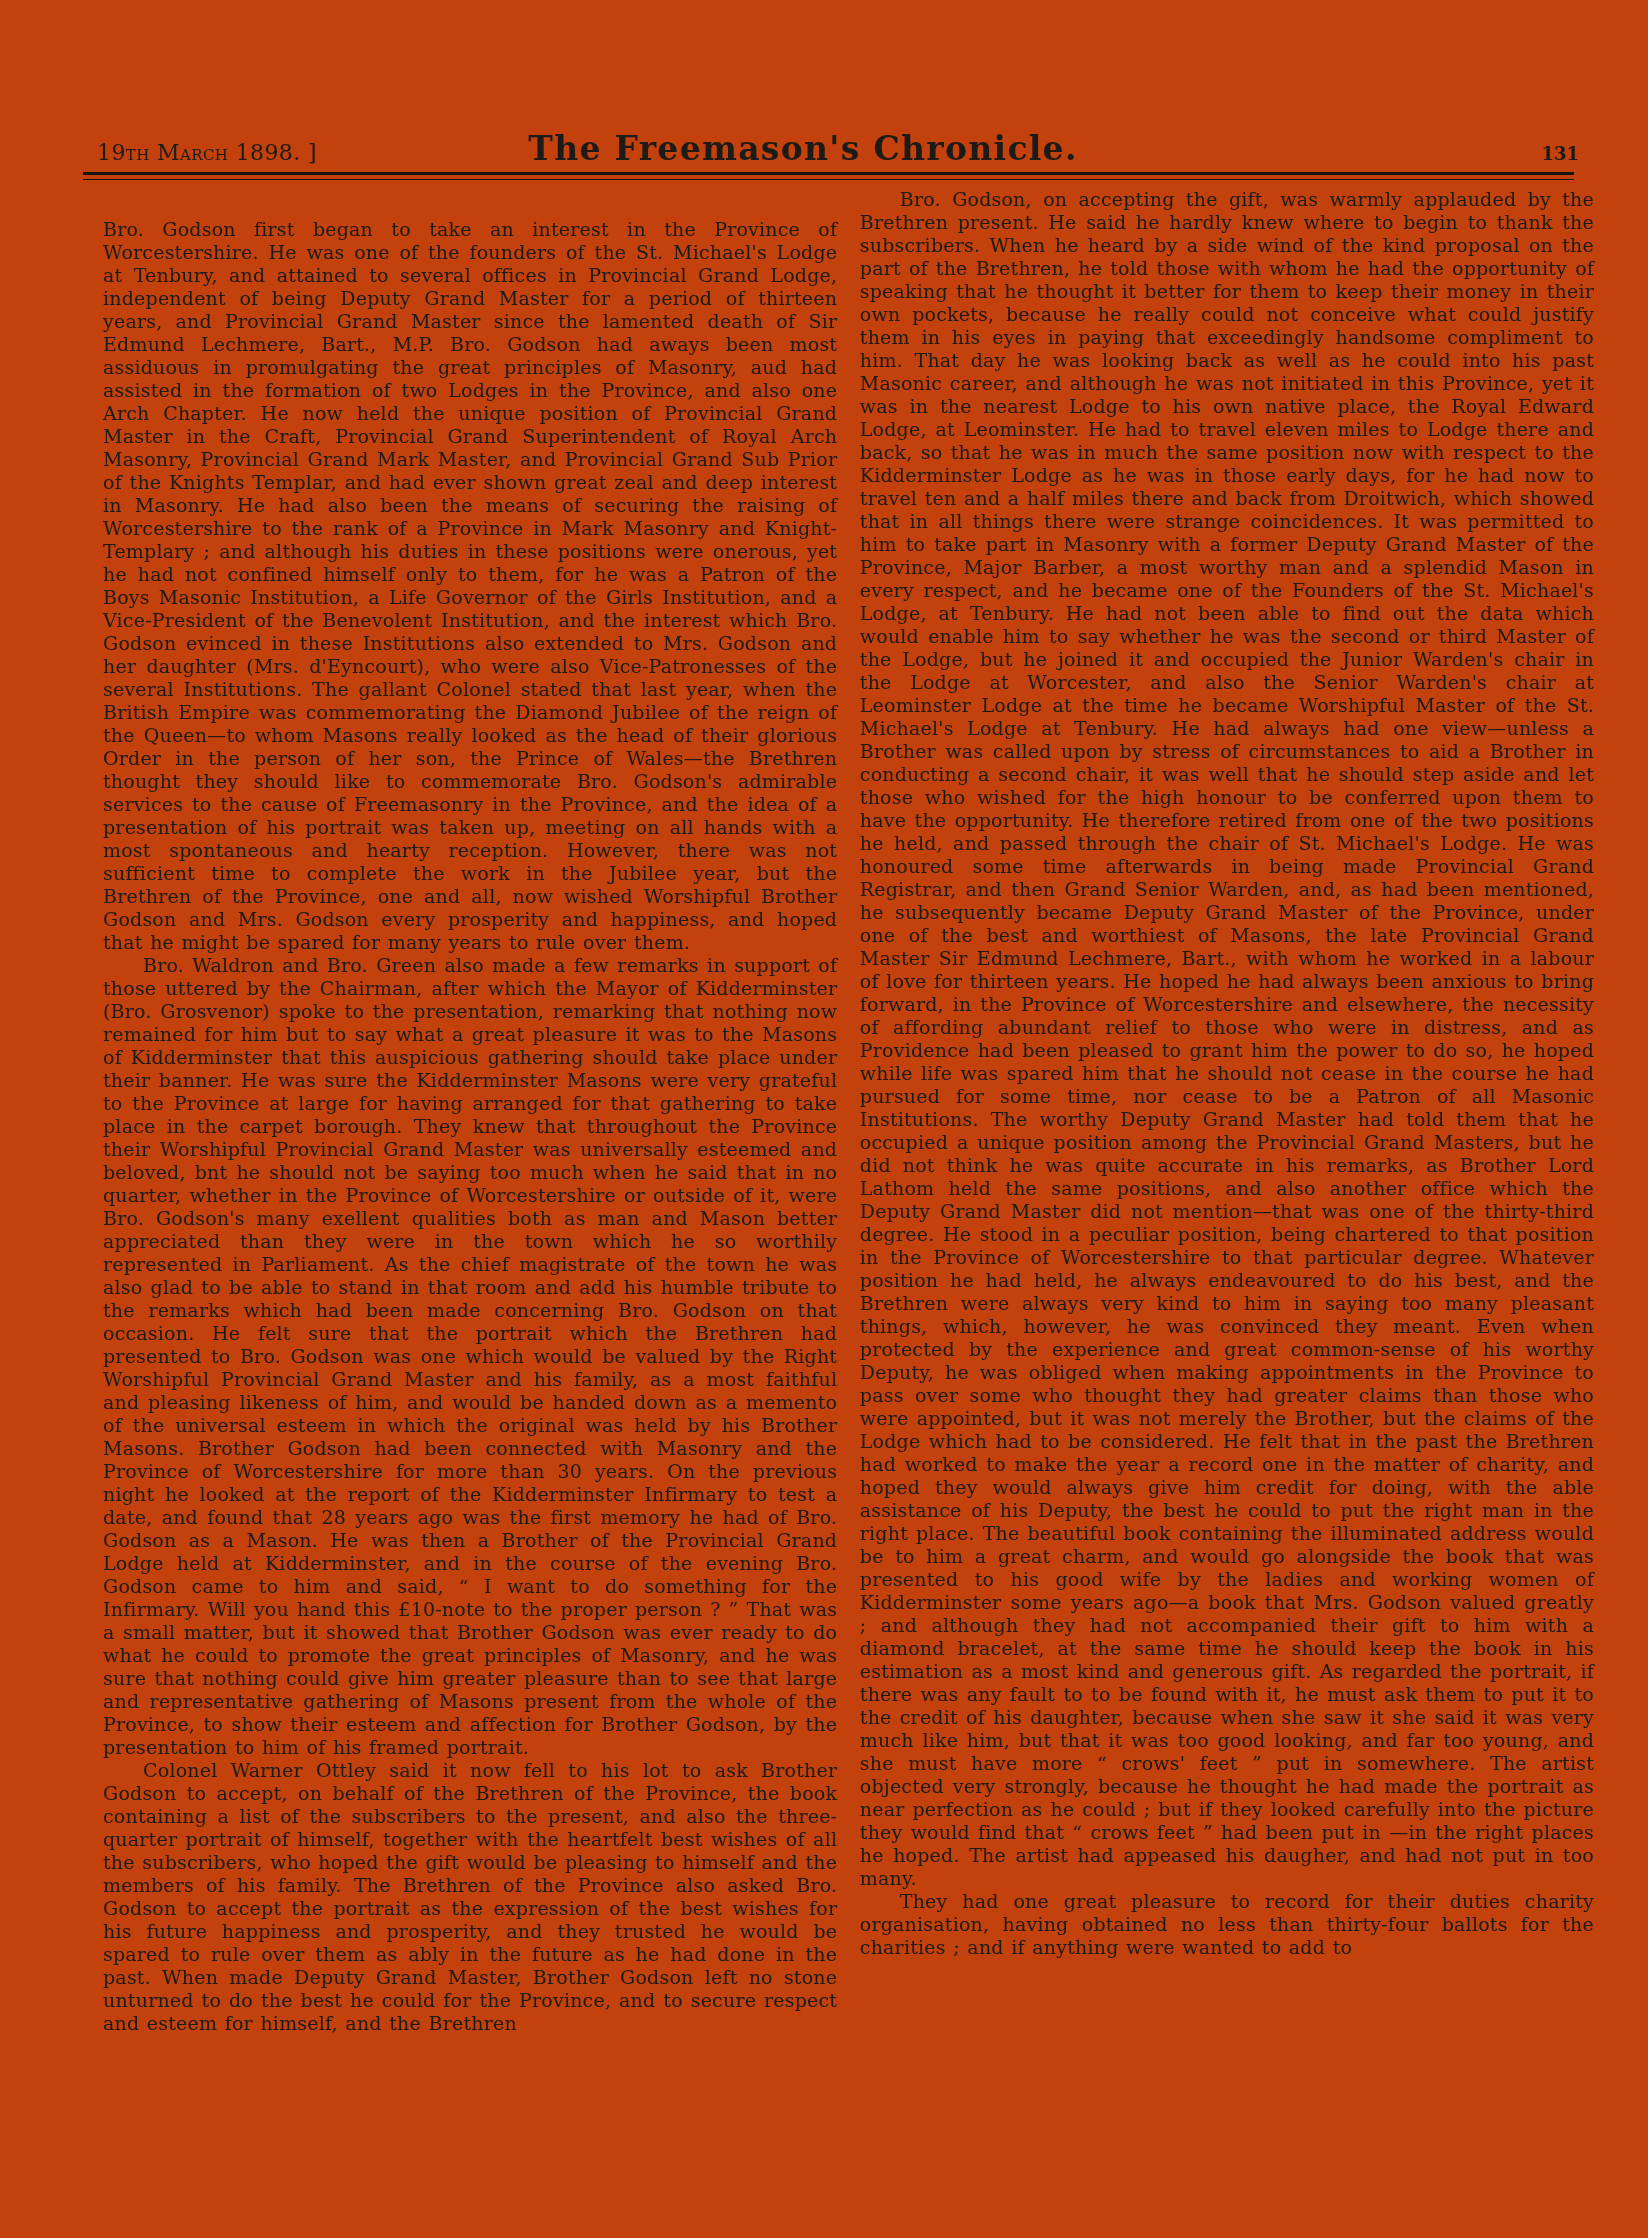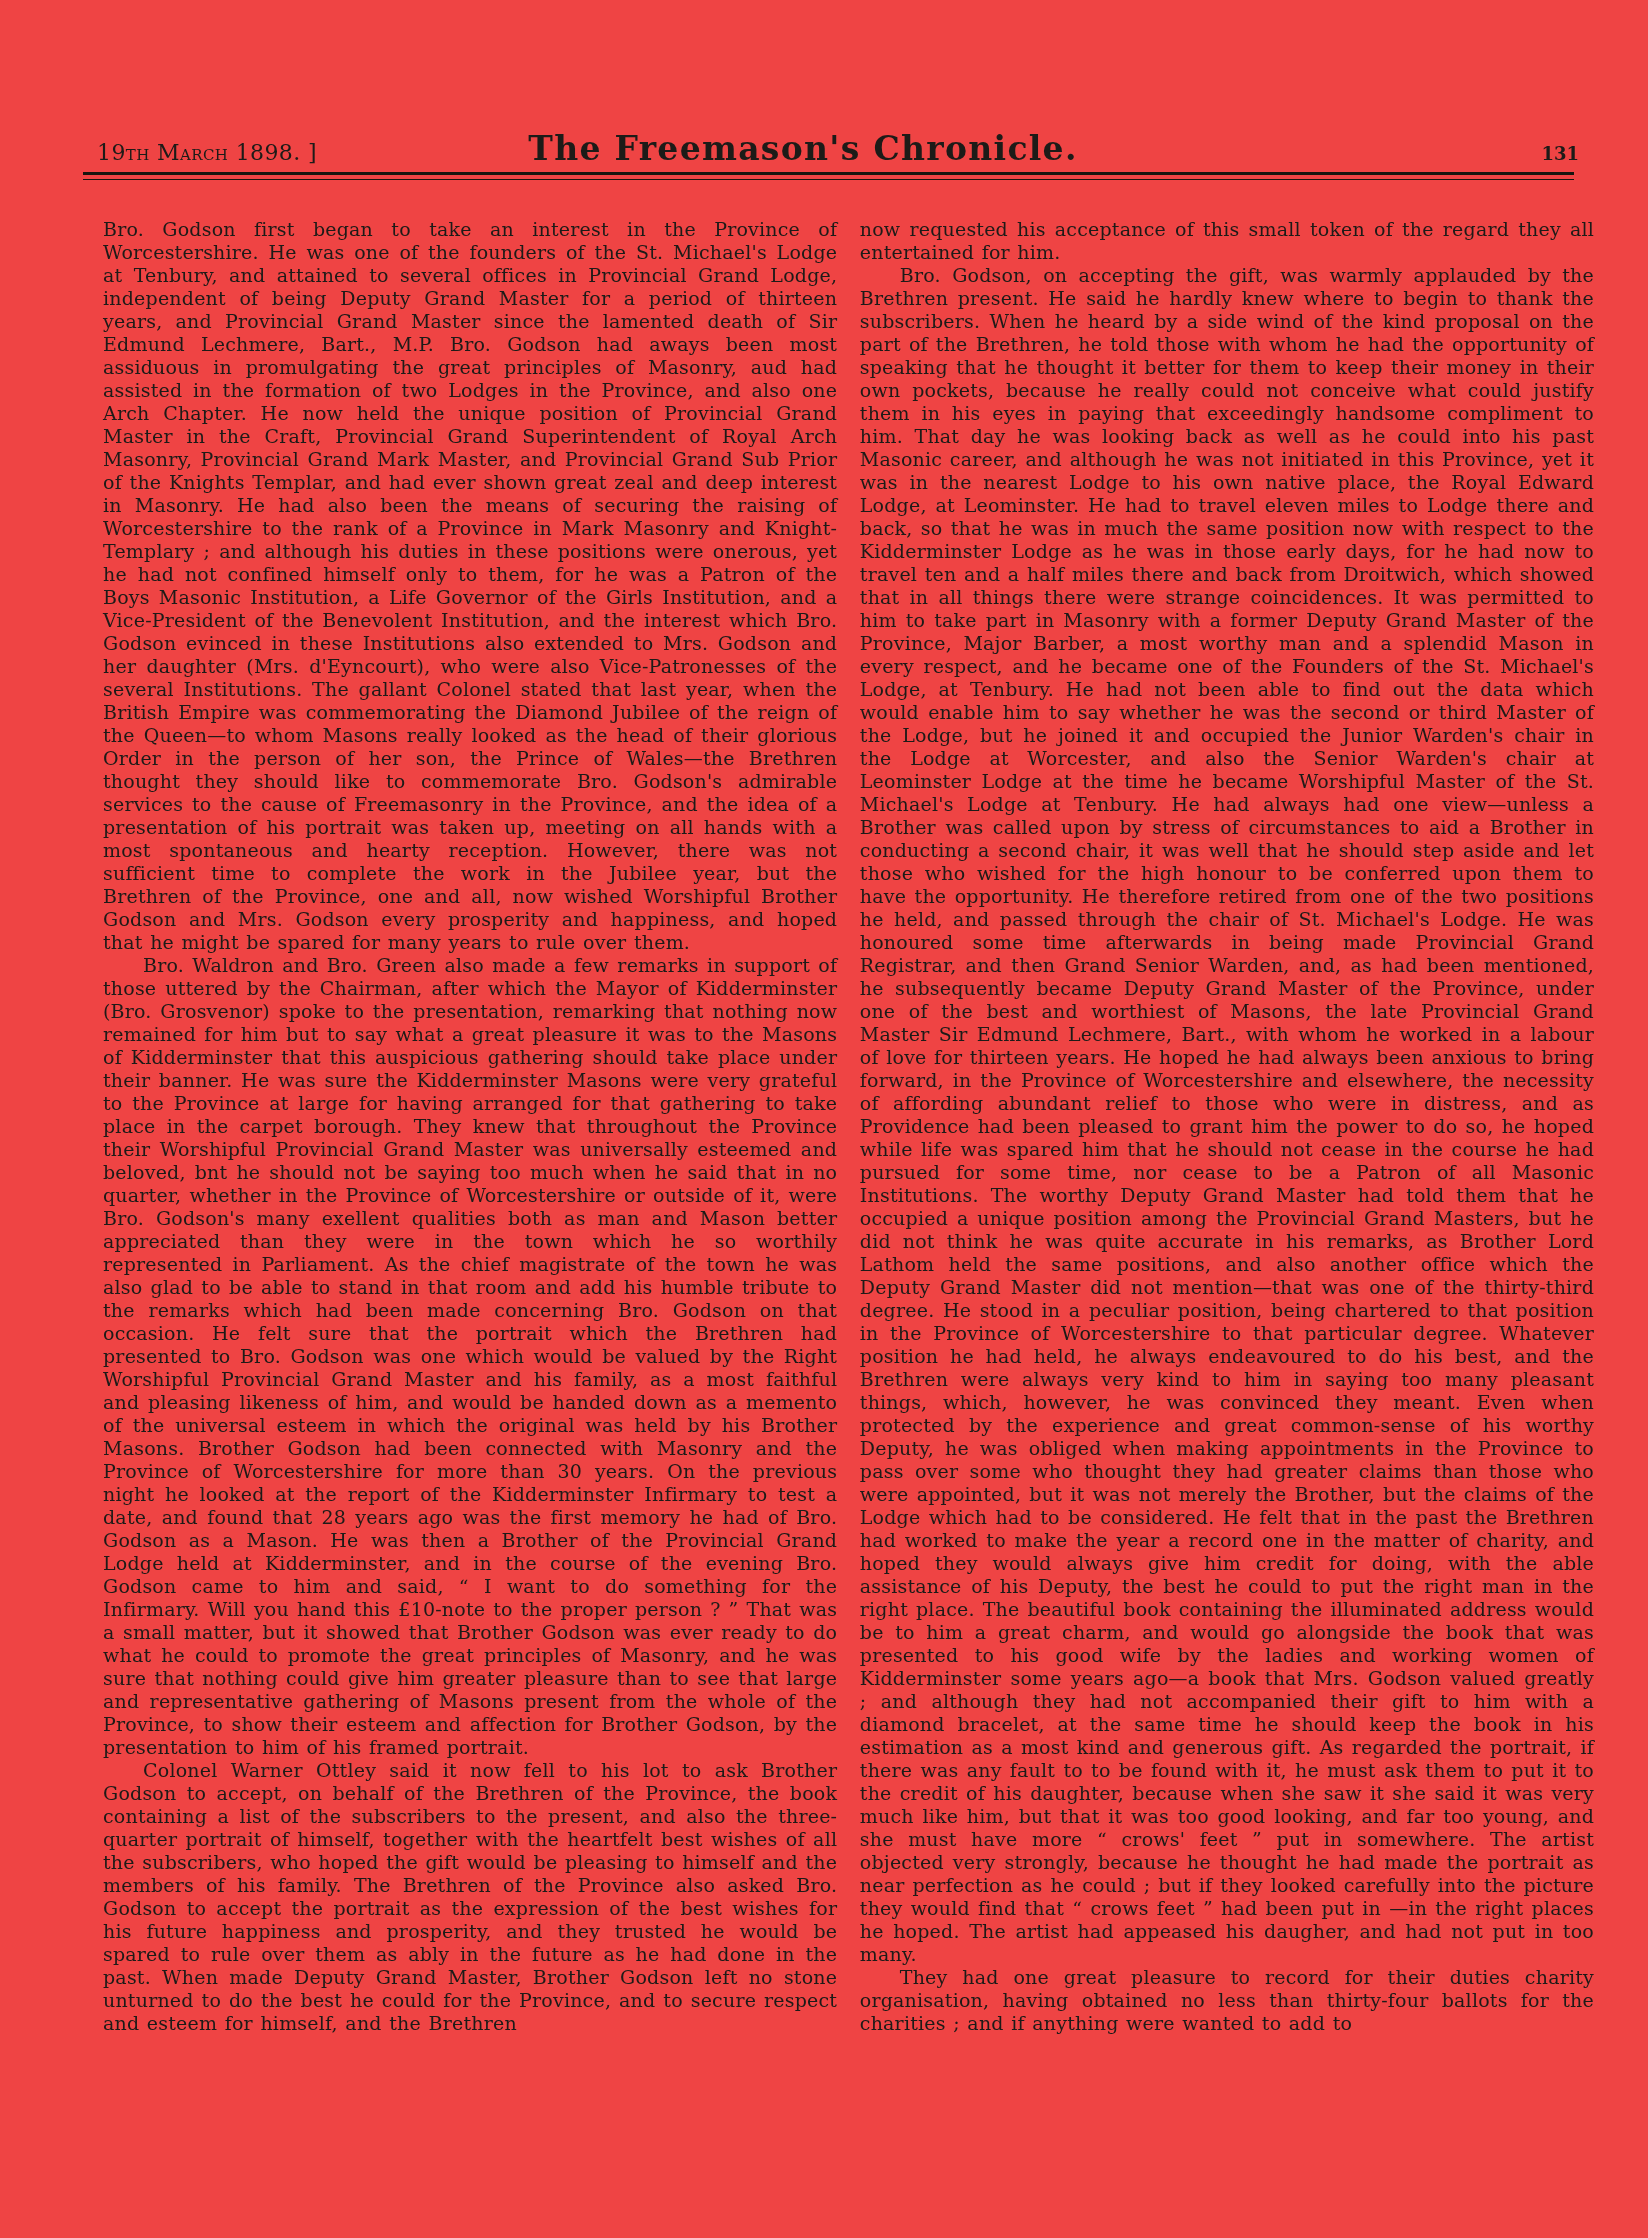--- a/index.html
+++ b/index.html
@@ -5,21 +5,21 @@
   html, body {
     margin: 0;
     padding: 0;
     background: #e8e8e6;
   }
   .page {
     position: relative;
     width: 1649px;
     height: 2239px;
     margin: 0 auto;
-    background: #ef4444;
+    background: #c2410c;
     color: #1d1b18;
     font-family: "DejaVu Serif", "Liberation Serif", serif;
     overflow: hidden;
   }
   .masthead {
     position: absolute;
     top: 129px;
     left: 97px;
     right: 70px;
     display: flex;
@@ -100,21 +100,20 @@
 
   <div class="columns">
 
     <div class="col">
       <p class="noindent">Bro. Godson first began to take an interest in the Province of Worcestershire.  He was one of the founders of the St. Michael's Lodge at Tenbury, and attained to several offices in Provincial Grand Lodge, independent of being Deputy Grand Master for a period of thirteen years, and Provincial Grand Master since the lamented death of Sir Edmund Lechmere, Bart., M.P.  Bro. Godson had aways been most assiduous in promulgating the great principles of Masonry, aud had assisted in the formation of two Lodges in the Province, and also one Arch Chapter.  He now held the unique position of Provincial Grand Master in the Craft, Provincial Grand Superintendent of Royal Arch Masonry, Provincial Grand Mark Master, and Provincial Grand Sub Prior of the Knights Templar, and had ever shown great zeal and deep interest in Masonry.  He had also been the means of securing the raising of Worcestershire to the rank of a Province in Mark Masonry and Knight-Templary ; and although his duties in these positions were onerous, yet he had not confined himself only to them, for he was a Patron of the Boys Masonic Institution, a Life Governor of the Girls Institution, and a Vice-President of the Benevolent Institution, and the interest which Bro. Godson evinced in these Institutions also extended to Mrs. Godson and her daughter (Mrs. d'Eyncourt), who were also Vice-Patronesses of the several Institutions.  The gallant Colonel stated that last year, when the British Empire was commemorating the Diamond Jubilee of the reign of the Queen—to whom Masons really looked as the head of their glorious Order in the person of her son, the Prince of Wales—the Brethren thought they should like to commemorate Bro. Godson's admirable services to the cause of Freemasonry in the Province, and the idea of a presentation of his portrait was taken up, meeting on all hands with a most spontaneous and hearty reception.  However, there was not sufficient time to complete the work in the Jubilee year, but the Brethren of the Province, one and all, now wished Worshipful Brother Godson and Mrs. Godson every prosperity and happiness, and hoped that he might be spared for many years to rule over them.</p>
       <p class="indent">Bro. Waldron and Bro. Green also made a few remarks in support of those uttered by the Chairman, after which the Mayor of Kidderminster (Bro. Grosvenor) spoke to the presentation, remarking that nothing now remained for him but to say what a great pleasure it was to the Masons of Kidderminster that this auspicious gathering should take place under their banner.  He was sure the Kidderminster Masons were very grateful to the Province at large for having arranged for that gathering to take place in the carpet borough.  They knew that throughout the Province their Worshipful Provincial Grand Master was universally esteemed and beloved, bnt he should not be saying too much when he said that in no quarter, whether in the Province of Worcestershire or outside of it, were Bro. Godson's many exellent qualities both as man and Mason better appreciated than they were in the town which he so worthily represented in Parliament.  As the chief magistrate of the town he was also glad to be able to stand in that room and add his humble tribute to the remarks which had been made concerning Bro. Godson on that occasion.  He felt sure that the portrait which the Brethren had presented to Bro. Godson was one which would be valued by the Right Worshipful Provincial Grand Master and his family, as a most faithful and pleasing likeness of him, and would be handed down as a memento of the universal esteem in which the original was held by his Brother Masons.  Brother Godson had been connected with Masonry and the Province of Worcestershire for more than 30 years.  On the previous night he looked at the report of the Kidderminster Infirmary to test a date, and found that 28 years ago was the first memory he had of Bro. Godson as a Mason.  He was then a Brother of the Provincial Grand Lodge held at Kidderminster, and in the course of the evening Bro. Godson came to him and said, “ I want to do something for the Infirmary. Will you hand this £10-note to the proper person ? ”  That was a small matter, but it showed that Brother Godson was ever ready to do what he could to promote the great principles of Masonry, and he was sure that nothing could give him greater pleasure than to see that large and representative gathering of Masons present from the whole of the Province, to show their esteem and affection for Brother Godson, by the presentation to him of his framed portrait.</p>
       <p class="indent">Colonel Warner Ottley said it now fell to his lot to ask Brother Godson to accept, on behalf of the Brethren of the Province, the book containing a list of the subscribers to the present, and also the three-quarter portrait of himself, together with the heartfelt best wishes of all the subscribers, who hoped the gift would be pleasing to himself and the members of his family.  The Brethren of the Province also asked Bro. Godson to accept the portrait as the expression of the best wishes for his future happiness and prosperity, and they trusted he would be spared to rule over them as ably in the future as he had done in the past.  When made Deputy Grand Master, Brother Godson left no stone unturned to do the best he could for the Province, and to secure respect and esteem for himself, and the Brethren</p>
     </div>
 
     <div class="col">
-      <p class="noindent">now requested his acceptance of this small token of the regard they all entertained for him.</p>
       <p class="indent">Bro. Godson, on accepting the gift, was warmly applauded by the Brethren present.  He said he hardly knew where to begin to thank the subscribers.  When he heard by a side wind of the kind proposal on the part of the Brethren, he told those with whom he had the opportunity of speaking that he thought it better for them to keep their money in their own pockets, because he really could not conceive what could justify them in his eyes in paying that exceedingly handsome compliment to him.  That day he was looking back as well as he could into his past Masonic career, and although he was not initiated in this Province, yet it was in the nearest Lodge to his own native place, the Royal Edward Lodge, at Leominster.  He had to travel eleven miles to Lodge there and back, so that he was in much the same position now with respect to the Kidderminster Lodge as he was in those early days, for he had now to travel ten and a half miles there and back from Droitwich, which showed that in all things there were strange coincidences.  It was permitted to him to take part in Masonry with a former Deputy Grand Master of the Province, Major Barber, a most worthy man and a splendid Mason in every respect, and he became one of the Founders of the St. Michael's Lodge, at Tenbury.  He had not been able to find out the data which would enable him to say whether he was the second or third Master of the Lodge, but he joined it and occupied the Junior Warden's chair in the Lodge at Worcester, and also the Senior Warden's chair at Leominster Lodge at the time he became Worshipful Master of the St. Michael's Lodge at Tenbury.  He had always had one view—unless a Brother was called upon by stress of circumstances to aid a Brother in conducting a second chair, it was well that he should step aside and let those who wished for the high honour to be conferred upon them to have the opportunity.  He therefore retired from one of the two positions he held, and passed through the chair of St. Michael's Lodge.  He was honoured some time afterwards in being made Provincial Grand Registrar, and then Grand Senior Warden, and, as had been mentioned, he subsequently became Deputy Grand Master of the Province, under one of the best and worthiest of Masons, the late Provincial Grand Master Sir Edmund Lechmere, Bart., with whom he worked in a labour of love for thirteen years.  He hoped he had always been anxious to bring forward, in the Province of Worcestershire and elsewhere, the necessity of affording abundant relief to those who were in distress, and as Providence had been pleased to grant him the power to do so, he hoped while life was spared him that he should not cease in the course he had pursued for some time, nor cease to be a Patron of all Masonic Institutions.  The worthy Deputy Grand Master had told them that he occupied a unique position among the Provincial Grand Masters, but he did not think he was quite accurate in his remarks, as Brother Lord Lathom held the same positions, and also another office which the Deputy Grand Master did not mention—that was one of the thirty-third degree.  He stood in a peculiar position, being chartered to that position in the Province of Worcestershire to that particular degree.  Whatever position he had held, he always endeavoured to do his best, and the Brethren were always very kind to him in saying too many pleasant things, which, however, he was convinced they meant.  Even when protected by the experience and great common-sense of his worthy Deputy, he was obliged when making appointments in the Province to pass over some who thought they had greater claims than those who were appointed, but it was not merely the Brother, but the claims of the Lodge which had to be considered.  He felt that in the past the Brethren had worked to make the year a record one in the matter of charity, and hoped they would always give him credit for doing, with the able assistance of his Deputy, the best he could to put the right man in the right place.  The beautiful book containing the illuminated address would be to him a great charm, and would go alongside the book that was presented to his good wife by the ladies and working women of Kidderminster some years ago—a book that Mrs. Godson valued greatly ; and although they had not accompanied their gift to him with a diamond bracelet, at the same time he should keep the book in his estimation as a most kind and generous gift.  As regarded the portrait, if there was any fault to to be found with it, he must ask them to put it to the credit of his daughter, because when she saw it she said it was very much like him, but that it was too good looking, and far too young, and she must have more “ crows' feet ” put in somewhere.  The artist objected very strongly, because he thought he had made the portrait as near perfection as he could ; but if they looked carefully into the picture they would find that “ crows feet ” had been put in —in the right places he hoped.  The artist had appeased his daugher, and had not put in too many.</p>
       <p class="indent">They had one great pleasure to record for their duties charity organisation, having obtained no less than thirty-four ballots for the charities ;  and if anything were wanted to add to</p>
     </div>
 
   </div>
 
 </div>
 
 
 </body></html>

